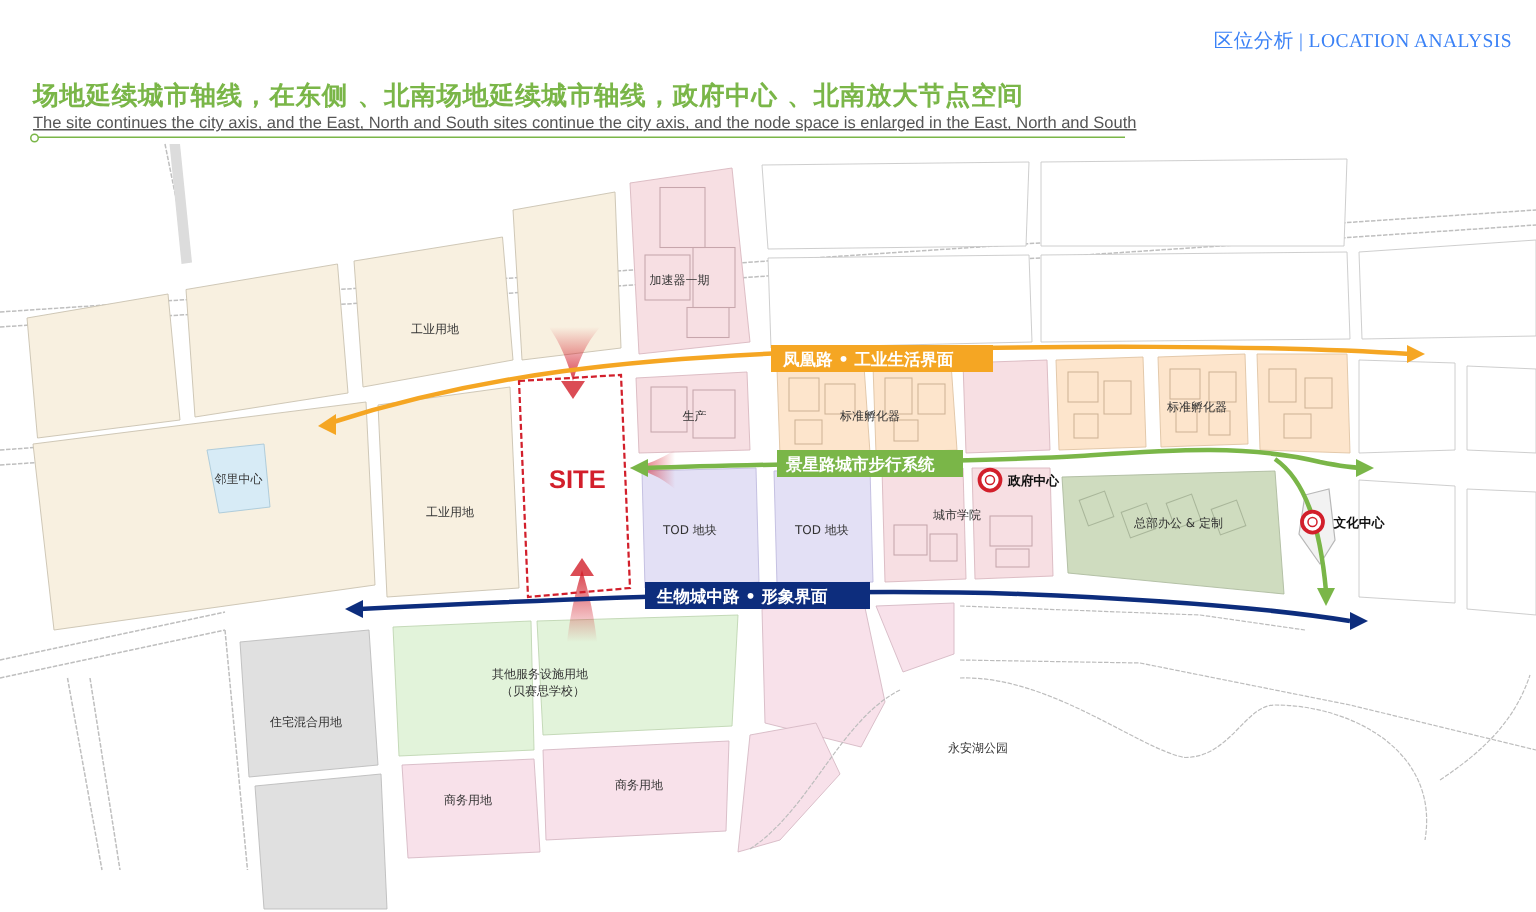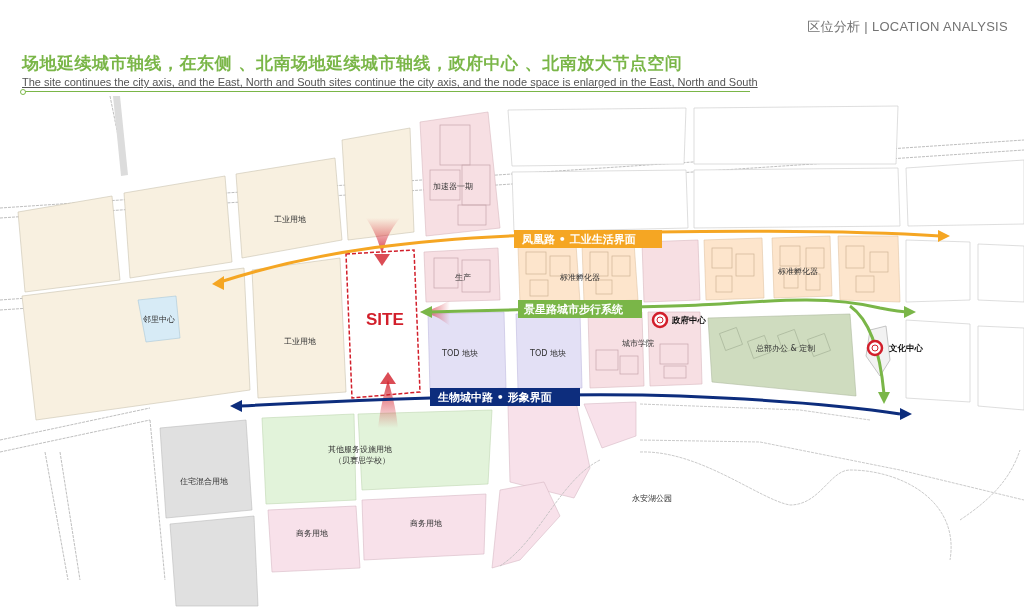--- a/index.html
+++ b/index.html
@@ -1,17 +1,17 @@
 <!DOCTYPE html>
 <html><head>
 <meta charset="utf-8">
 <style>
   html, body { margin: 0; padding: 0; background: #ffffff; }
   body { width: 1024px; height: 608px; position: relative; overflow: hidden; font-family: "DejaVu Sans", sans-serif; }
-  .header-title { position: absolute; right: 16px; top: 18px; font-size: 13px; color: #737373; letter-spacing: 0.3px; font-family: Liberation Sans, sans-serif; }
+  .header-title { position: absolute; right: 16px; top: 18px; font-size: 13px; color: #3b82f6; letter-spacing: 0.3px; font-family: Liberation Serif, serif; }
   .headline { position: absolute; left: 22px; top: 52px; font-size: 17px; font-weight: bold; color: #7ab648; letter-spacing: 0.5px; white-space: nowrap; }
   .subline { position: absolute; left: 22px; top: 76px; font-size: 11px; color: #555; white-space: nowrap; font-family: "Liberation Sans", sans-serif; text-decoration: underline; }
   .subline-rule { position: absolute; left: 22px; top: 91px; width: 728px; height: 1px; background: #7ab648; }
   .subline-dot { position: absolute; left: 20px; top: 89px; width: 4px; height: 4px; border: 1px solid #7ab648; border-radius: 50%; background: #fff; }
   svg.map { position: absolute; left: 0; top: 0; }
   .lbl { font-size: 8px; fill: #333; font-family: "DejaVu Sans", sans-serif; }
   .road-lbl { font-size: 11px; font-weight: bold; fill: #fff; font-family: "DejaVu Sans", sans-serif; }
   .site-lbl { font-size: 17px; font-weight: bold; fill: #d21f2b; font-family: "Liberation Sans", sans-serif; }
   .node-lbl { font-size: 8.5px; font-weight: bold; fill: #111; font-family: "DejaVu Sans", sans-serif; }
 </style>

